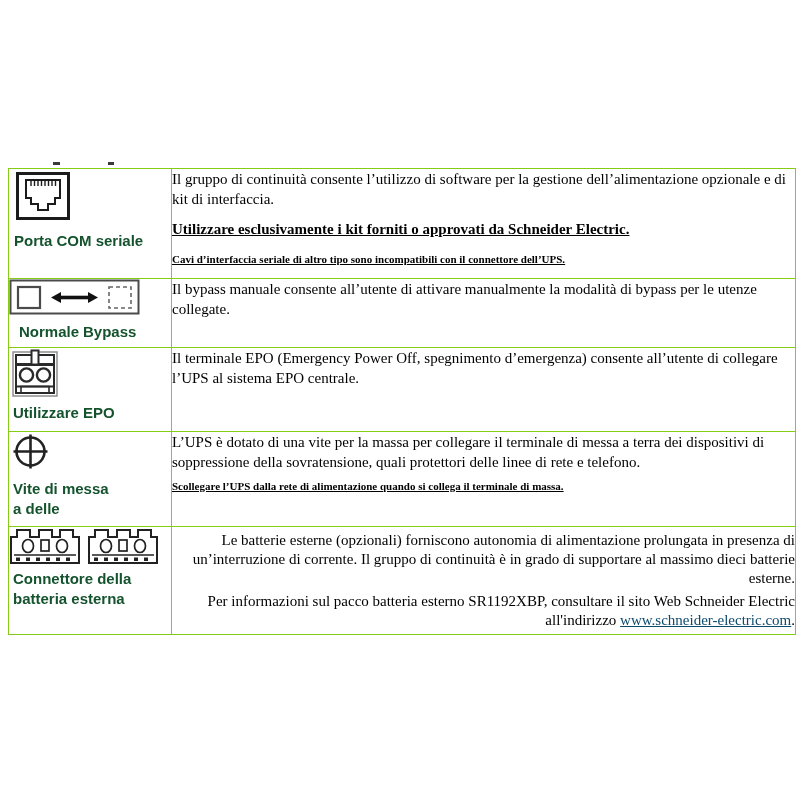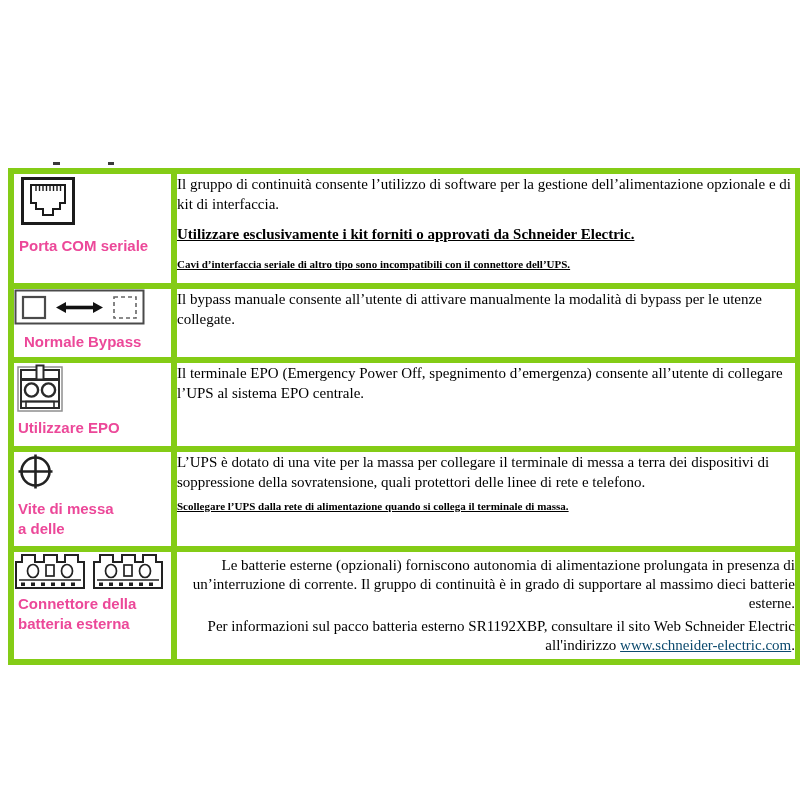--- a/index.html
+++ b/index.html
@@ -3,32 +3,32 @@
 <meta charset="utf-8">
 <style>
   html,body{margin:0;padding:0;background:#fff;}
   body{width:800px;height:800px;position:relative;font-family:"Liberation Serif",serif;color:#000;}
   .page{position:absolute;inset:0;background:#fff;}
   .crop-mark{position:absolute;height:3px;background:#3a3a3a;}
   .crop-mark.m1{left:53px;top:162px;width:7px;}
   .crop-mark.m2{left:108px;top:162px;width:6px;}
 
   table.spec{position:absolute;left:8px;top:168px;width:787px;border-collapse:collapse;table-layout:fixed;}
-  table.spec td{border:6px solid #84cc16;vertical-align:top;padding:0;}
+  table.spec td{border:1px solid #84cc16;vertical-align:top;padding:0;}
 
   .cell-left{padding:8px 3px 3px 9px;}
   .cell-right{padding:5px 4px 3px 8px;font-size:15px;line-height:20px;}
   .cell-right p{margin:0 0 10px 0;}
   .cell-right p:last-child{margin-bottom:0;}
   .r4 .cell-right p, .r5 .cell-right p{margin-bottom:4px;}
   .r5 .cell-right{line-height:19px;padding-top:4px;text-align:right;}
   .b{font-weight:bold;text-decoration:underline;}
   .nw{white-space:nowrap;font-size:11px;}
 
-  .label{font-family:"Liberation Sans",sans-serif;font-weight:bold;font-size:15px;line-height:20px;color:#ec4899;}
+  .label{font-family:"Liberation Sans",sans-serif;font-weight:bold;font-size:15px;line-height:20px;color:#14532d;}
   .label span{display:block;}
   .label-row{display:flex;gap:4px;margin-left:10px;}
   .label-row span{display:inline;}
 
   .icon-wrap{display:block;}
   .r1 .icon-wrap{margin:2px 0 10px 6px;}
   .r1 .label{margin-left:5px;}
   .r2 .icon-wrap{margin:0 0 6px 0;}
   .r3 .icon-wrap{margin:0 0 5px 2px;}
   .r3 .label{margin-left:4px;}

